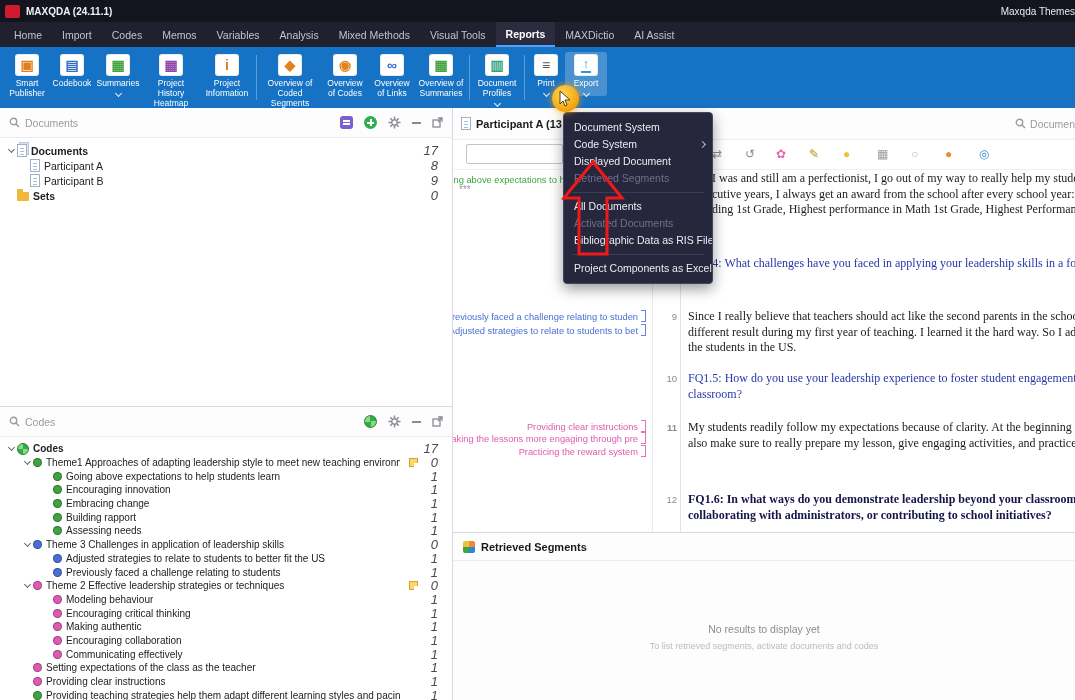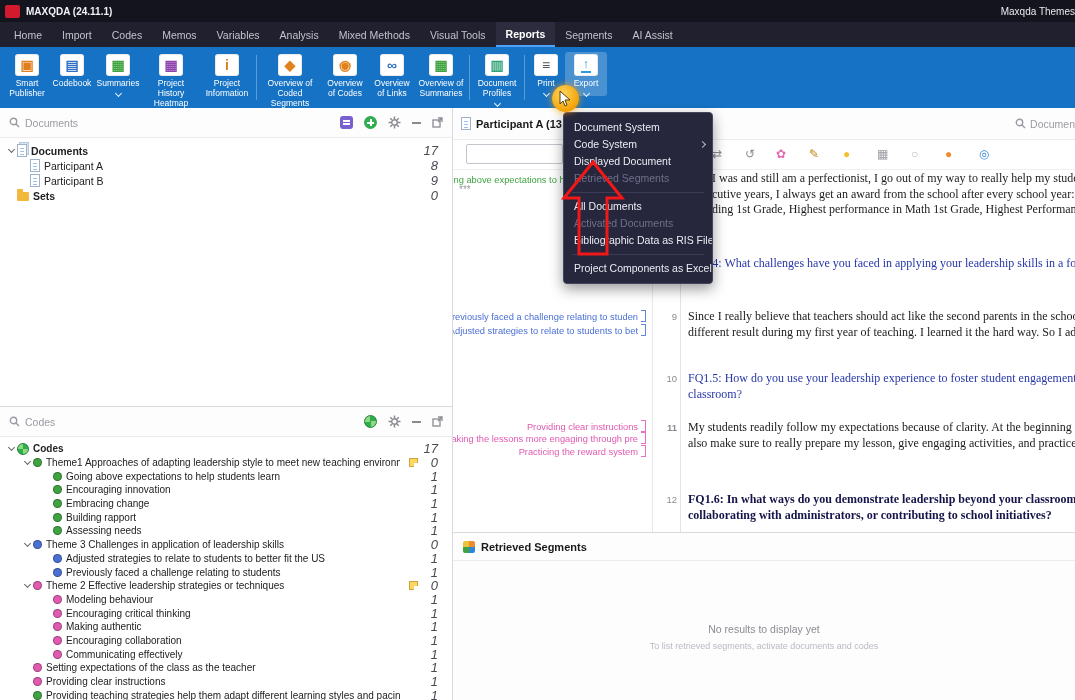--- a/index.html
+++ b/index.html
@@ -118,21 +118,21 @@
   <div class="menubar">
     <div class="mtab">Home</div>
     <div class="mtab">Import</div>
     <div class="mtab">Codes</div>
     <div class="mtab">Memos</div>
     <div class="mtab">Variables</div>
     <div class="mtab">Analysis</div>
     <div class="mtab">Mixed Methods</div>
     <div class="mtab">Visual Tools</div>
     <div class="mtab active">Reports</div>
-    <div class="mtab">Segments</div>
+    <div class="mtab">MAXDictio</div>
     <div class="mtab">AI Assist</div>
   </div>
 
   <div class="ribbon">
     <div class="rbtn w46">
       <div class="ric">
           <span class="rg" style="color: rgb(224, 127, 30);">▣</span>
         </div>
       <div class="rlabel">Smart Publisher</div>
     </div>
@@ -476,20 +476,21 @@
         <div class="pline">I was and still am a perfectionist, I go out of my way to really help my students learn. Th</div>
         <div class="pline">cutive years, I always get an award from the school after every school year: Highest Stu</div>
         <div class="pline">ding 1st Grade, Highest performance in Math 1st Grade, Highest Performance again in</div>
       </div>
       <div class="para q" style="top:86px;">
         <div class="pline">FQ1.4: What challenges have you faced in applying your leadership skills in a foreign school, a</div>
       </div>
       <div class="para" style="top:139px;">
         <div class="pline">Since I really believe that teachers should act like the second parents in the school I try to be a</div>
         <div class="pline">different result during my first year of teaching. I learned it the hard way. So I adjusted my clas</div>
+        <div class="pline">the students in the US.</div>
       </div>
       <div class="para q" style="top:201px;">
         <div class="pline">FQ1.5: How do you use your leadership experience to foster student engagement, motivati</div>
         <div class="pline">classroom?</div>
       </div>
       <div class="para" style="top:250px;">
         <div class="pline">My students readily follow my expectations because of clarity. At the beginning of the school y</div>
         <div class="pline">also make sure to really prepare my lesson, give engaging activities, and practice the reward s</div>
       </div>
       <div class="para bold" style="top:322px;">

